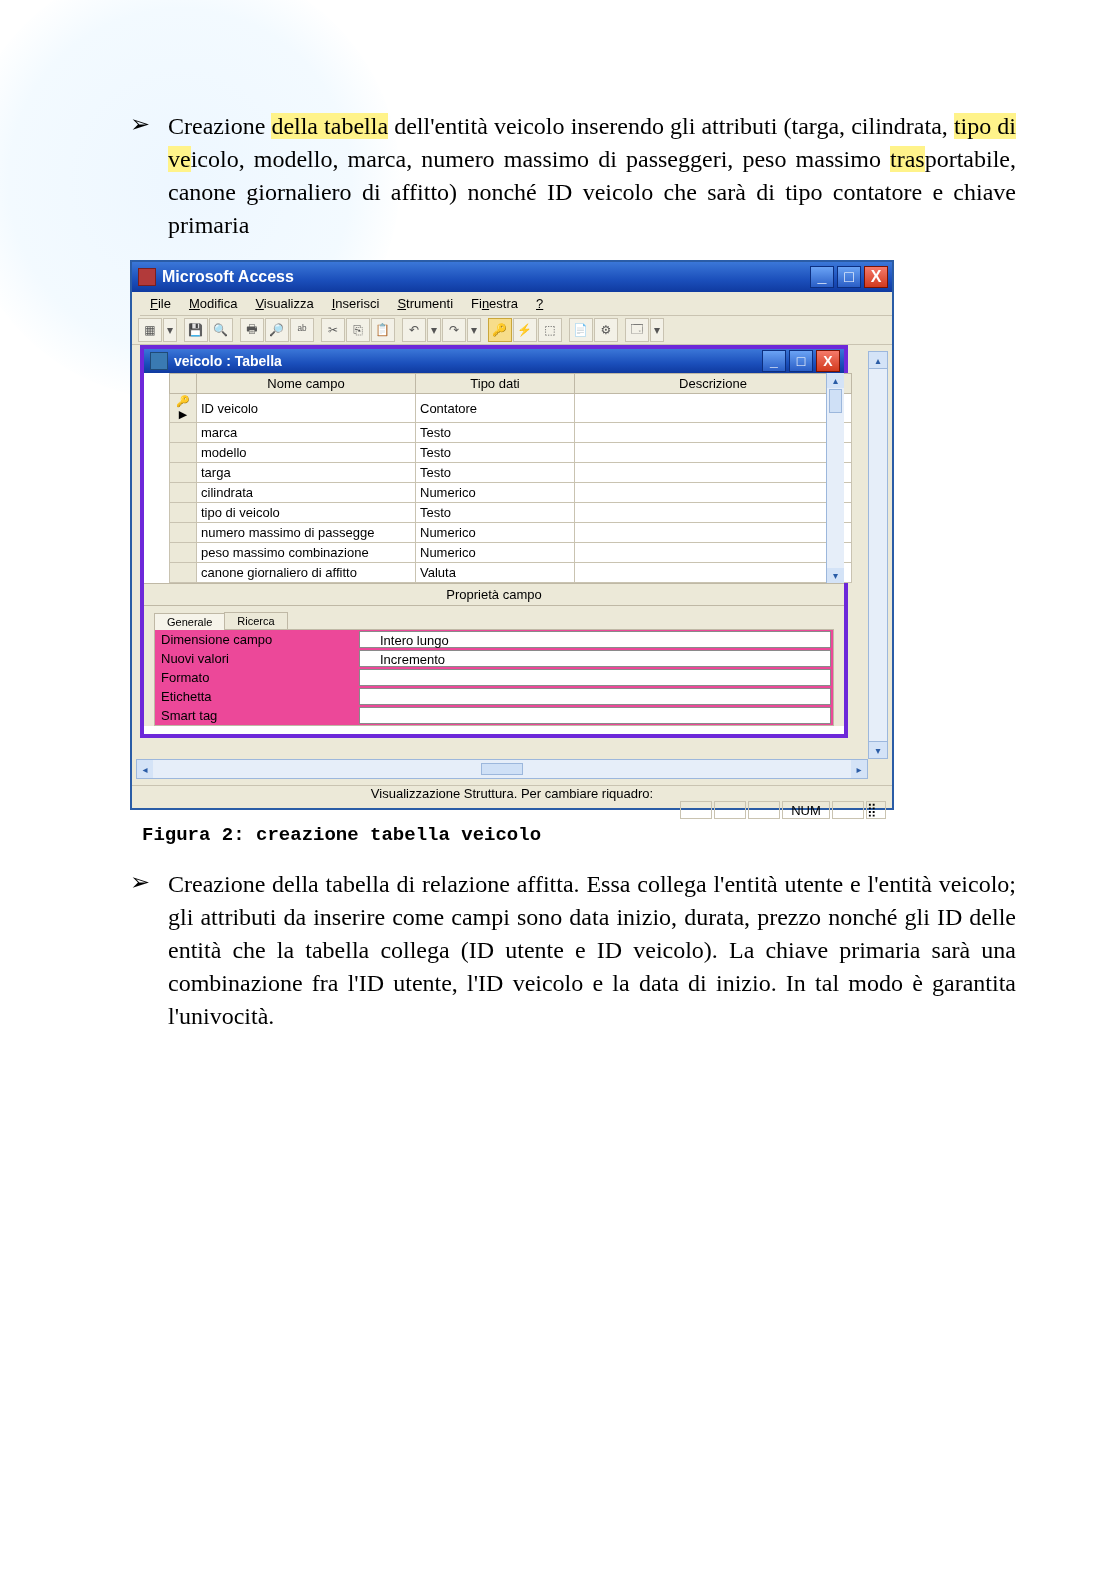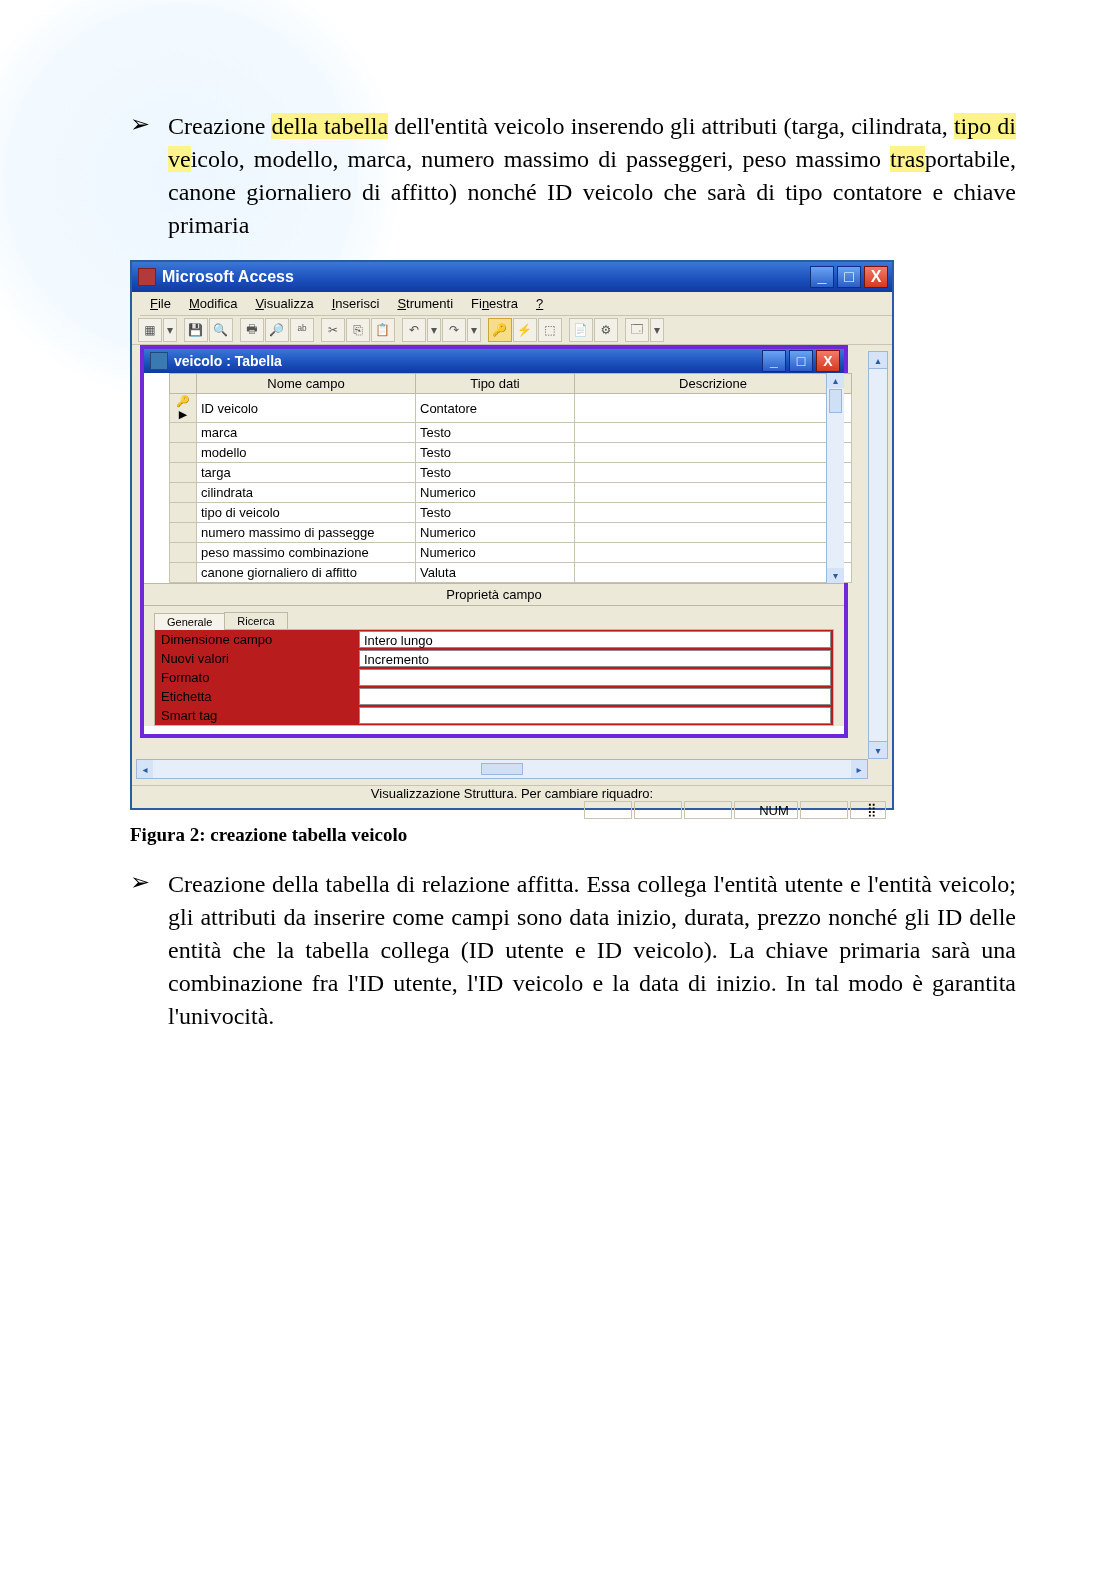--- a/index.html
+++ b/index.html
@@ -43,29 +43,29 @@
   .gridwrap{position:relative;}
   .grid-vscroll{position:absolute;right:0;top:0;bottom:0;width:17px;background:#e6eef9;border-left:1px solid #9cb7dc;}
   .grid-vscroll .arrow{height:15px;background:#d4e3f7;display:flex;align-items:center;justify-content:center;font-size:10px;color:#2a5ca6;}
   .grid-vscroll .arrow.dn{position:absolute;bottom:0;left:0;right:0;}
   .grid-vscroll .thumb{position:absolute;top:16px;left:2px;right:2px;height:22px;background:#cfe0f6;border:1px solid #9cb7dc;}
   .propsection{background:#ece9d8;border-top:1px solid #bfb8a5;}
   .propsection .caption{text-align:center;padding:3px 0;border-bottom:1px solid #bfb8a5;}
   .tabs{display:flex;margin:6px 0 0 10px;}
   .tab{border:1px solid #bfb8a5;border-bottom:none;background:#ece9d8;padding:2px 12px;font-size:11px;margin-right:-1px;}
   .tab.active{background:#f6f4ea;position:relative;top:1px;}
-  .propgrid{margin:0 10px 8px 10px;border:1px solid #bfb8a5;background:#b91c1c;}
+  .propgrid{margin:0 10px 8px 10px;border:1px solid #bfb8a5;background:#ec4899;}
   .proprow{display:flex;}
   .proprow .lbl{width:190px;padding:2px 6px;}
-  .proprow .val{flex:1;border:1px solid #8a8a8a;background:#fff;padding:1px 4px;margin:1px 2px;height:17px;box-sizing:border-box;}
+  .proprow .val{flex:1;border:1px solid #8a8a8a;background:#fff;padding:1px 20px;margin:1px 2px;height:17px;box-sizing:border-box;}
   .statusbar{display:flex;align-items:center;height:22px;background:#ece9d8;border-top:1px solid #c9c3b1;font-size:13px;padding:0 6px;flex-direction:column;}
   .statusbar .cells{margin-left:auto;display:flex;gap:2px;}
-  .statusbar .cell{border:1px solid #c9c3b1;width:30px;height:16px;padding-left:16px;}
+  .statusbar .cell{border:1px solid #c9c3b1;width:30px;height:16px;}
   .statusbar .cell.num{width:46px;display:flex;align-items:center;justify-content:center;}
-  .figcap{font-family:Liberation Serif, serif;font-size:19px;font-weight:bold;margin:14px 0 22px 0;}
+  .figcap{font-family:Liberation Mono, monospace;font-size:19px;font-weight:bold;margin:14px 0 22px 12px;}
 </style>
 </head>
 <body>
 
 <div class="page">
   <div class="watermark"></div>
   <div class="content">
 
     <div class="bullet-block">
       <div class="bullet">➢</div>

